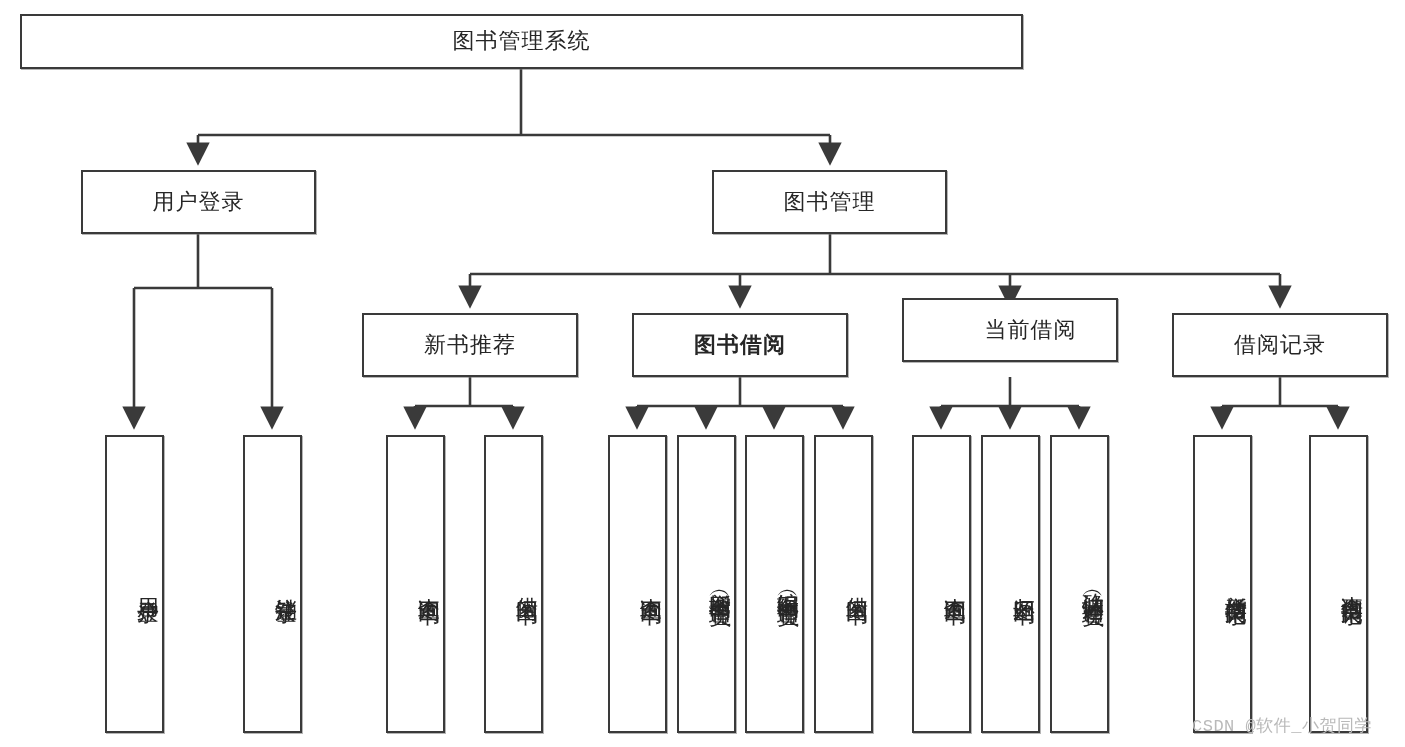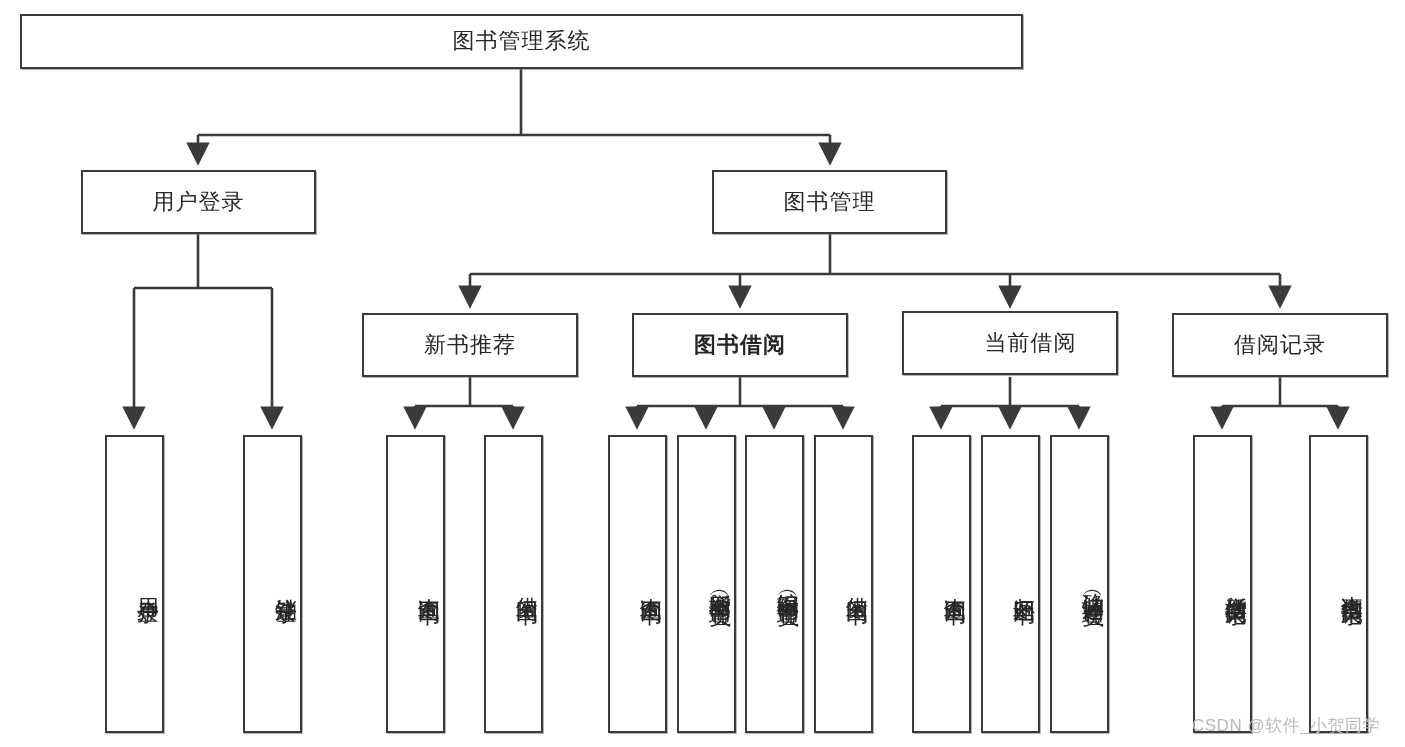--- a/index.html
+++ b/index.html
@@ -132,21 +132,21 @@
   <div class="node horiz" style="left:712px; top:170px; width:235px; height:64px;">
     <span>图书管理</span>
   </div>
 
   <div class="node horiz" style="left:362px; top:313px; width:216px; height:64px;text-align:center;">
     <span>新书推荐</span>
   </div>
   <div class="node horiz" style="left:632px; top:313px; width:216px; height:64px;font-weight:bold;">
     <span>图书借阅</span>
   </div>
-  <div class="node horiz" style="left:902px; top:311px; width:216px; height:64px;padding-left:41px;">
+  <div class="node horiz" style="left:902px; top:298px; width:216px; height:64px;padding-left:41px;">
     <span>当前借阅</span>
   </div>
   <div class="node horiz" style="left:1172px; top:313px; width:216px; height:64px;justify-content:center;">
     <span>借阅记录</span>
   </div>
 
   <div class="node vert" style="left:105px; top:435px; width:59px; height:298px;">
     <span class="vtext">用户登录</span>
   </div>
   <div class="node vert" style="left:243px; top:435px; width:59px; height:298px;">
@@ -183,15 +183,15 @@
     <span class="vtext">确认归还（管理员）</span>
   </div>
 
   <div class="node vert" style="left:1193px; top:435px; width:59px; height:298px;">
     <span class="vtext">新增借阅记录</span>
   </div>
   <div class="node vert" style="left:1309px; top:435px; width:59px; height:298px;">
     <span class="vtext">查询借阅记录</span>
   </div>
 
-  <div class="watermark" style="left:1192px; top:714px;">CSDN @软件_小贺同学</div>
+  <div class="watermark" style="left:1192px; top:714px;font-family:Liberation Mono, monospace;">CSDN @软件_小贺同学</div>
 
 </div>
 
 </body></html>

